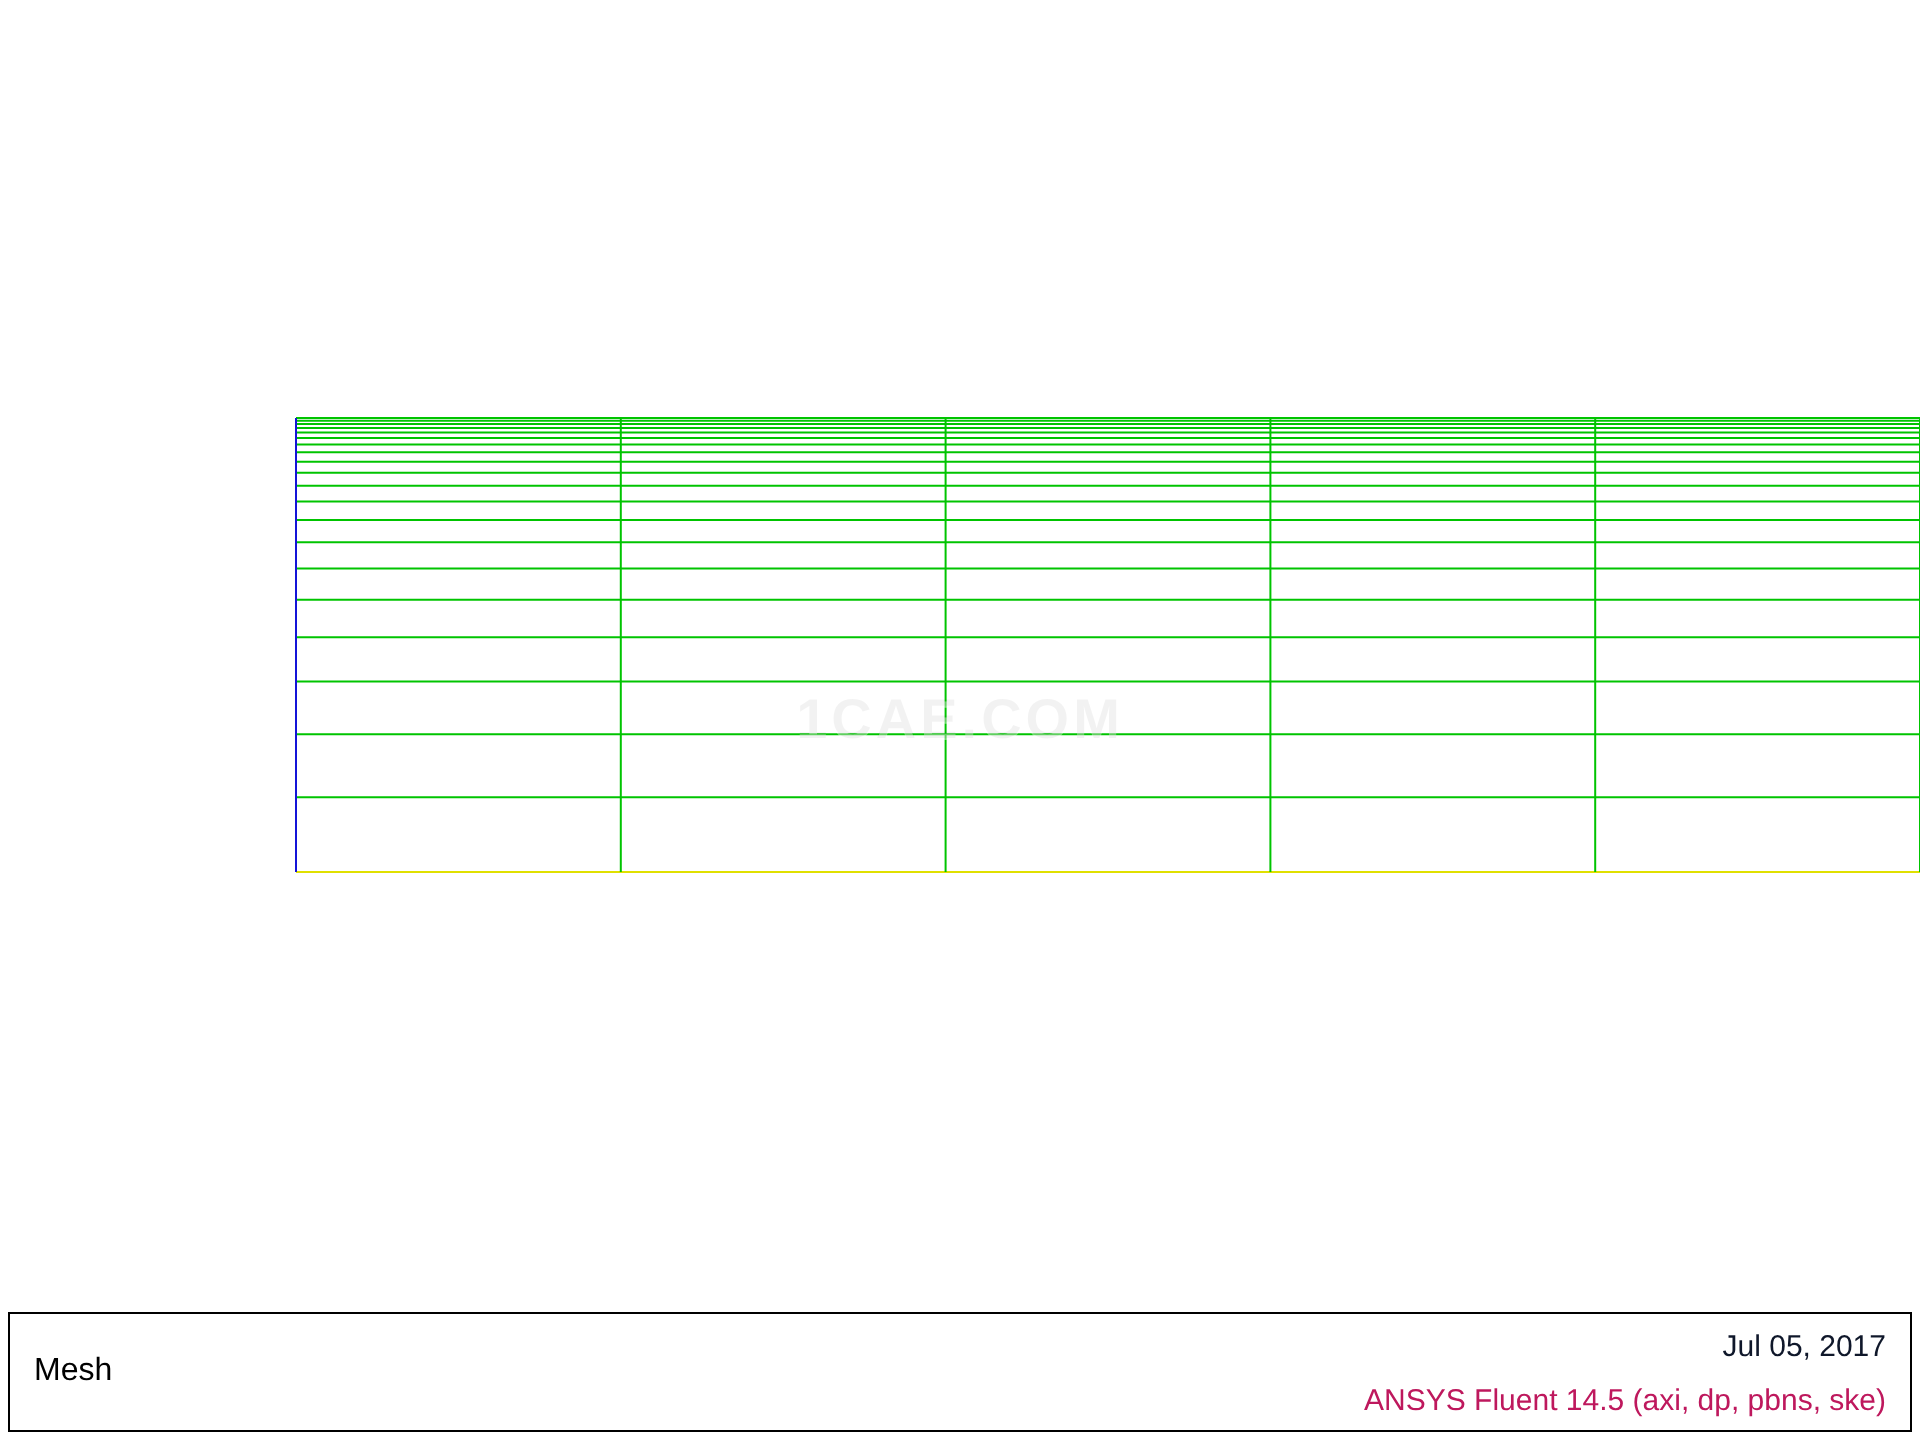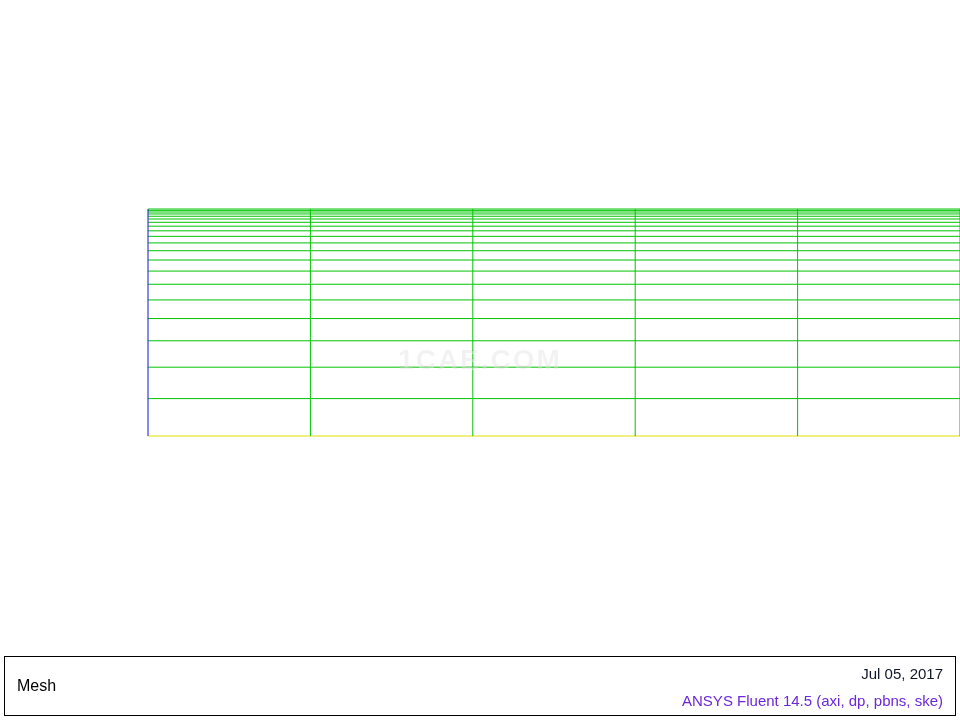--- a/index.html
+++ b/index.html
@@ -32,21 +32,21 @@
       right: 12px;
       top: 8px;
       font-size: 15px;
       color: #0f172a;
     }
     .footer .version {
       position: absolute;
       right: 12px;
       bottom: 6px;
       font-size: 15px;
-      color: #6d28d9;
+      color: #be185d;
     }
 
     .wm-center {
       position: absolute;
       left: 50%; top: 50%;
       transform: translate(-50%, -50%);
       font-size: 28px;
       font-weight: bold;
       letter-spacing: 2px;
       color: rgba(0,0,0,0.05);

